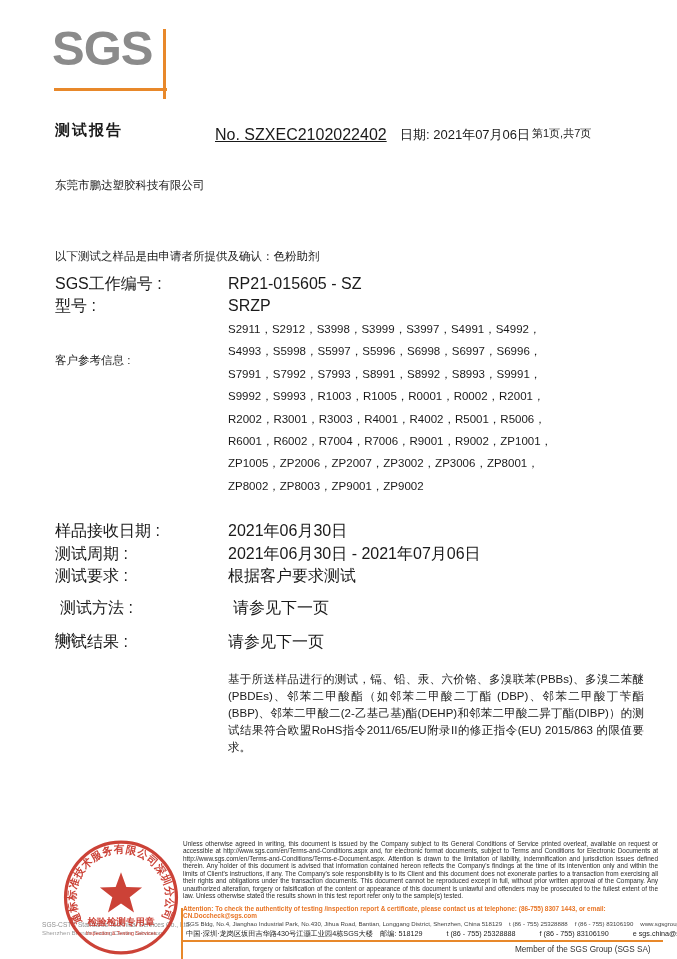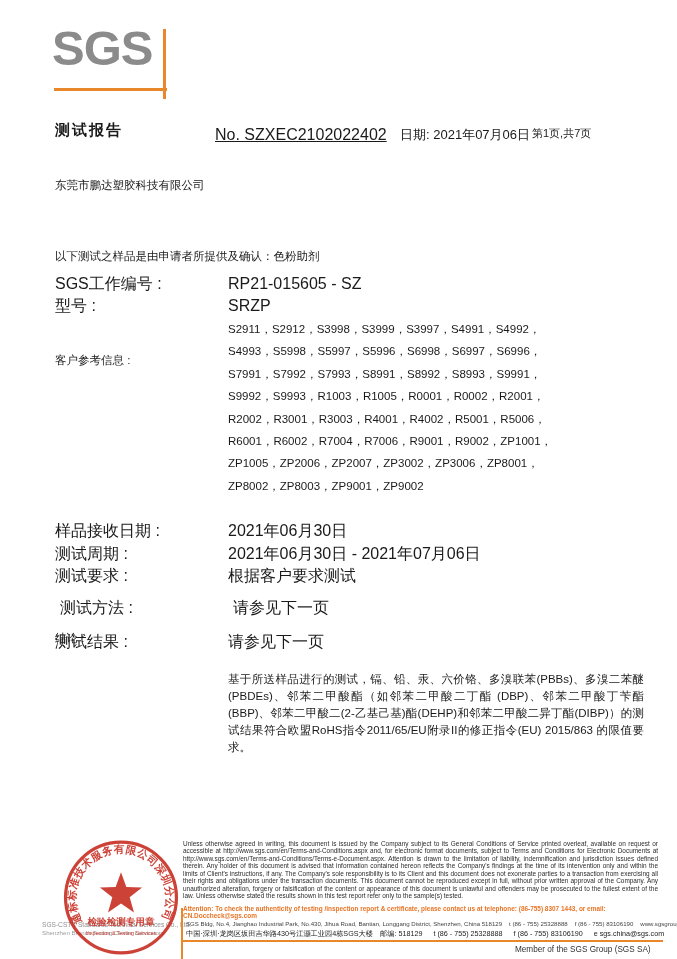--- a/index.html
+++ b/index.html
@@ -27,21 +27,21 @@
   .ref-label{left:55px;top:318px;font-size:11.5px;margin-top:35px;}
   .ref-lines{left:228px;top:318px;font-size:11.5px;line-height:22.4px;}
   .conc-label{left:55px;top:631px;font-size:11.5px;}
   .conc-text{left:228px;top:627px;width:416px;font-size:11.5px;line-height:16.9px;text-align:justify;margin-top:44px;}
   
   .lab-name1{left:42px;top:920px;width:160px;font-size:6.6px;color:#8f8f8f;line-height:9px;}
   .lab-name2{left:42px;top:929px;width:170px;font-size:6.2px;color:#9c9c9c;line-height:8px;}
   .disclaimer{left:183px;top:840px;width:475px;font-size:6.45px;line-height:7.45px;text-align:justify;color:#2b2b2b;}
   .attention{left:183px;top:906px;width:478px;font-size:6.45px;line-height:6.9px;font-weight:bold;color:#e87424;}
   .addr-row1{left:186px;top:920px;width:478px;font-size:6.1px;color:#444;white-space:nowrap;display:flex;gap:7px;align-items:baseline;}
-  .addr-row2{left:186px;top:929px;width:478px;font-size:7.2px;color:#222;white-space:nowrap;display:flex;gap:11px;align-items:baseline;}
+  .addr-row2{left:186px;top:929px;width:478px;font-size:7.2px;color:#222;white-space:nowrap;display:flex;gap:24px;align-items:baseline;}
   .foot-hline{left:183px;top:940px;width:480px;height:2px;background:#e8882a;}
   .foot-vline{left:181px;top:908px;width:2px;height:51px;background:#e8882a;}
   .member{left:515px;top:945px;font-size:8.2px;color:#333;}
   .stamp{left:48px;top:836px;width:146px;height:123px;opacity:.88;}
 </style>
 </head>
 <body>
 
 <div class="page">
 

